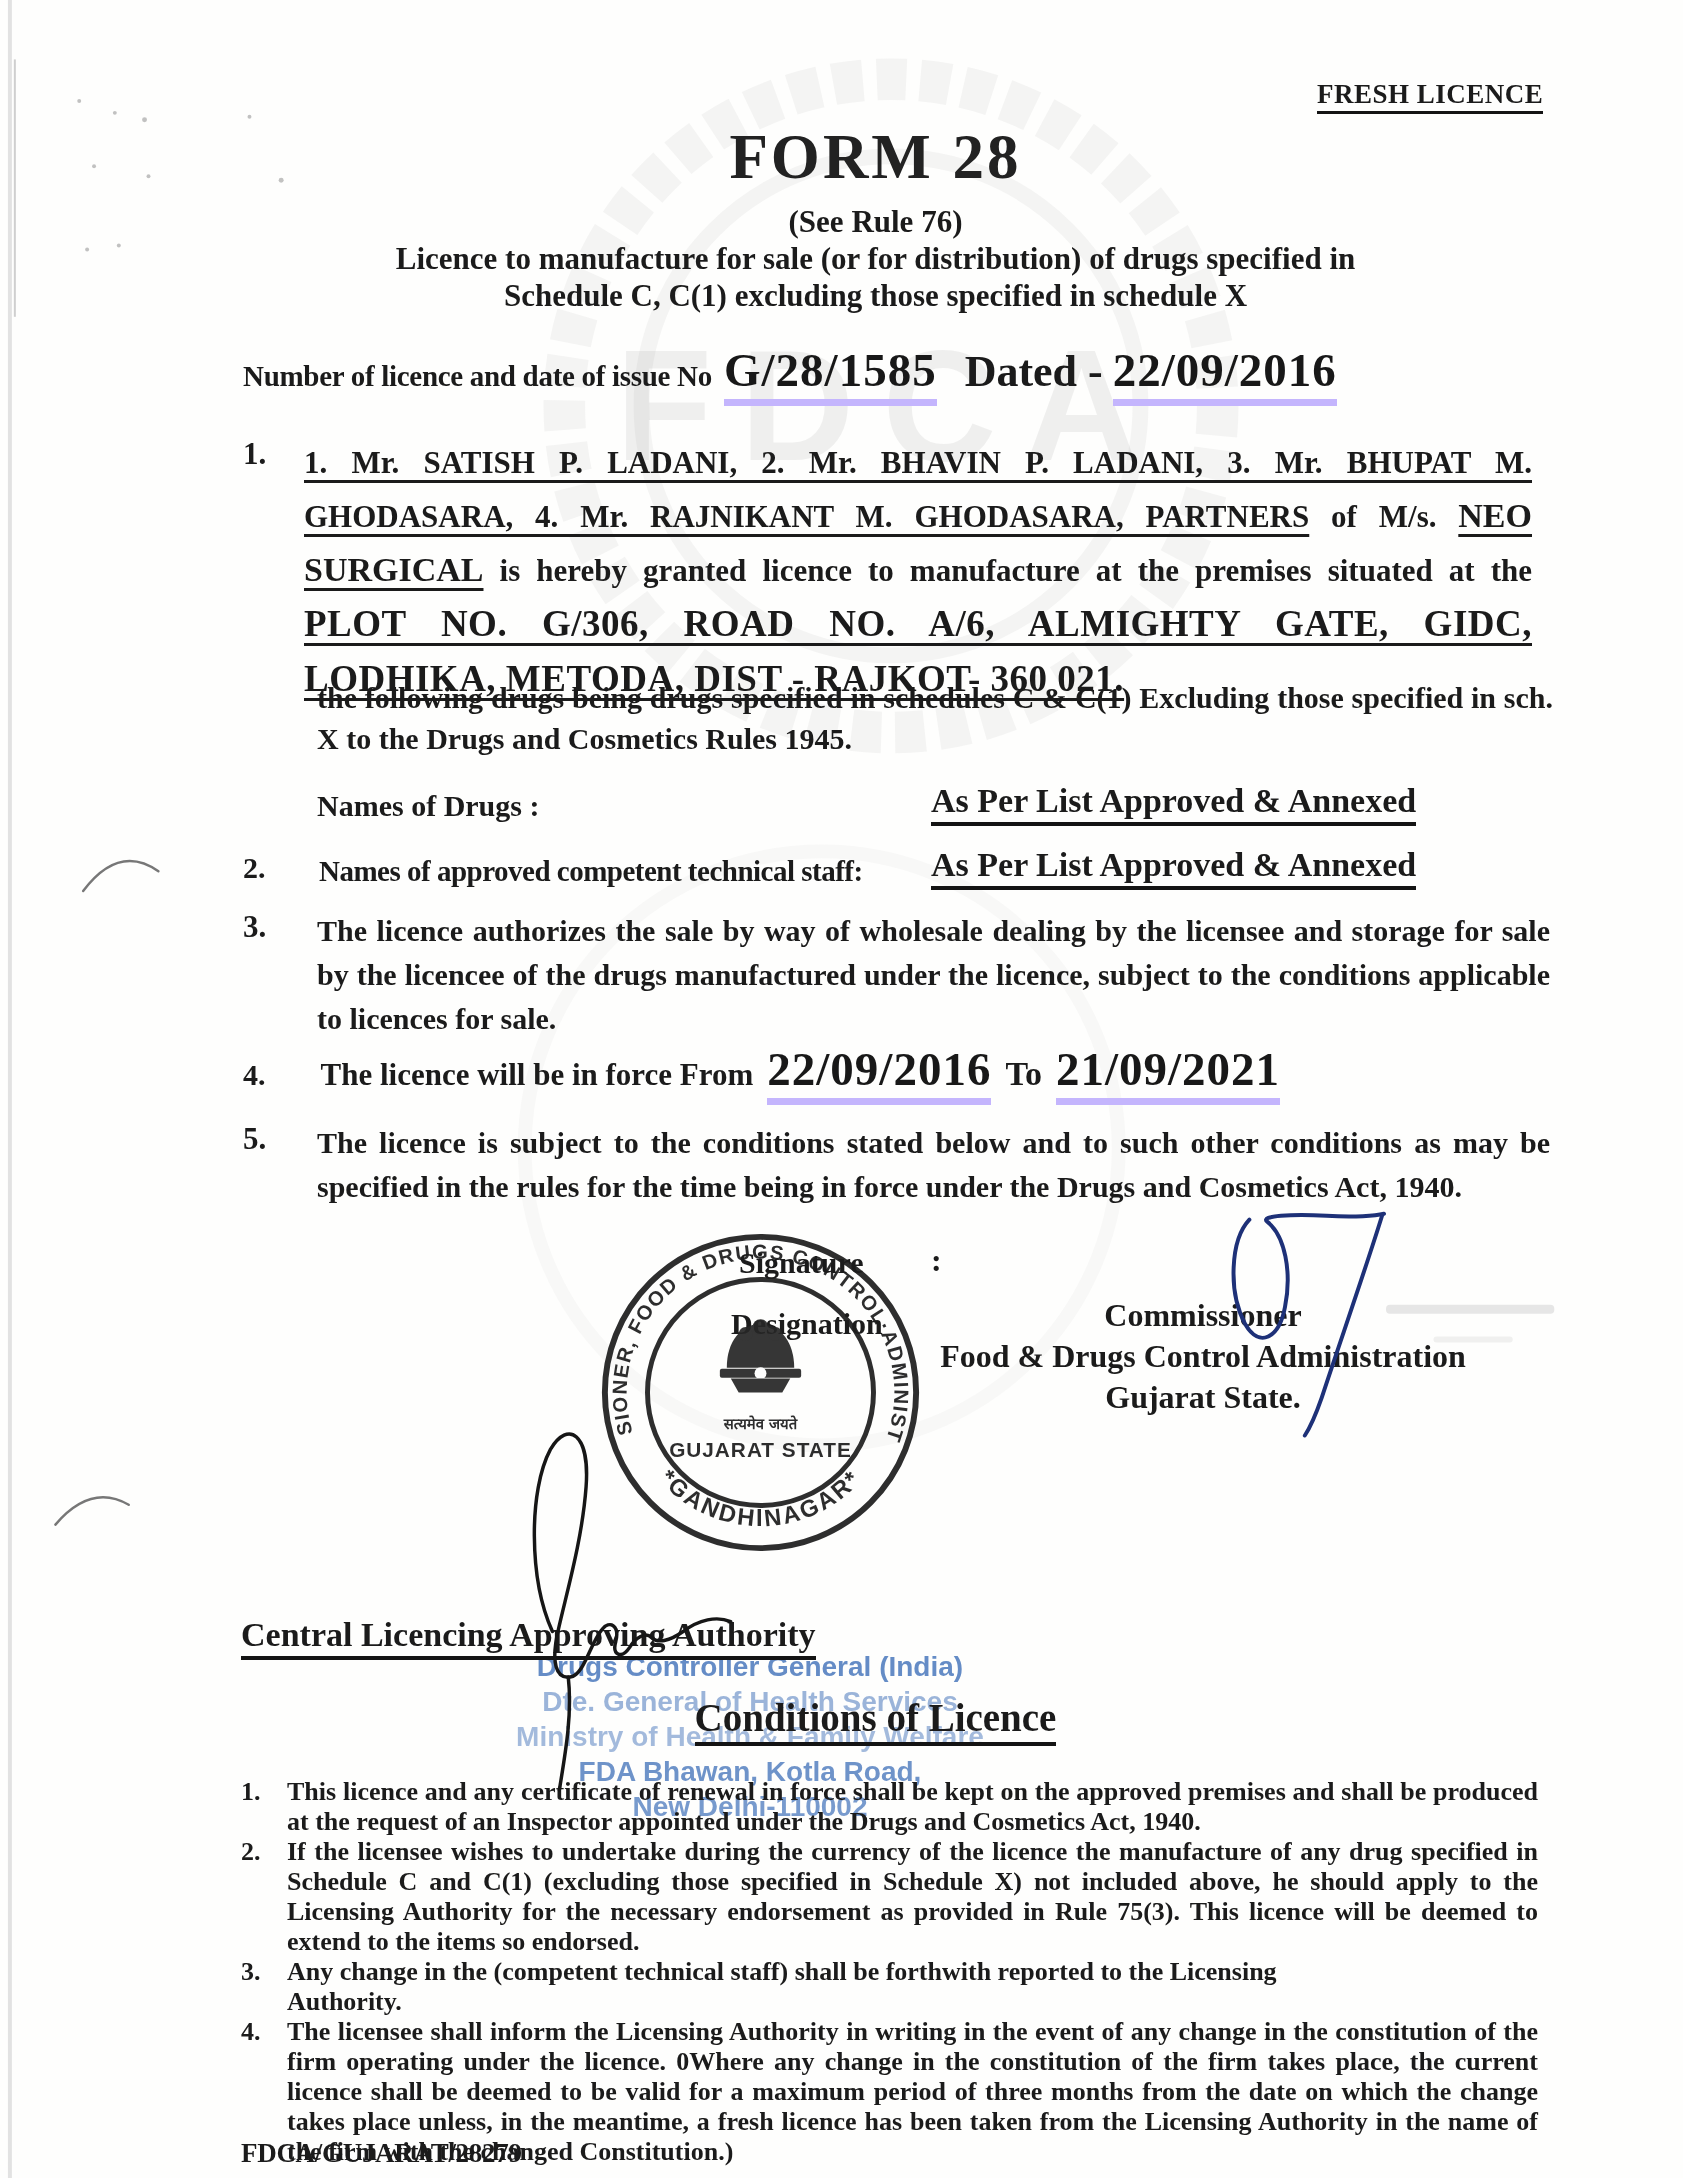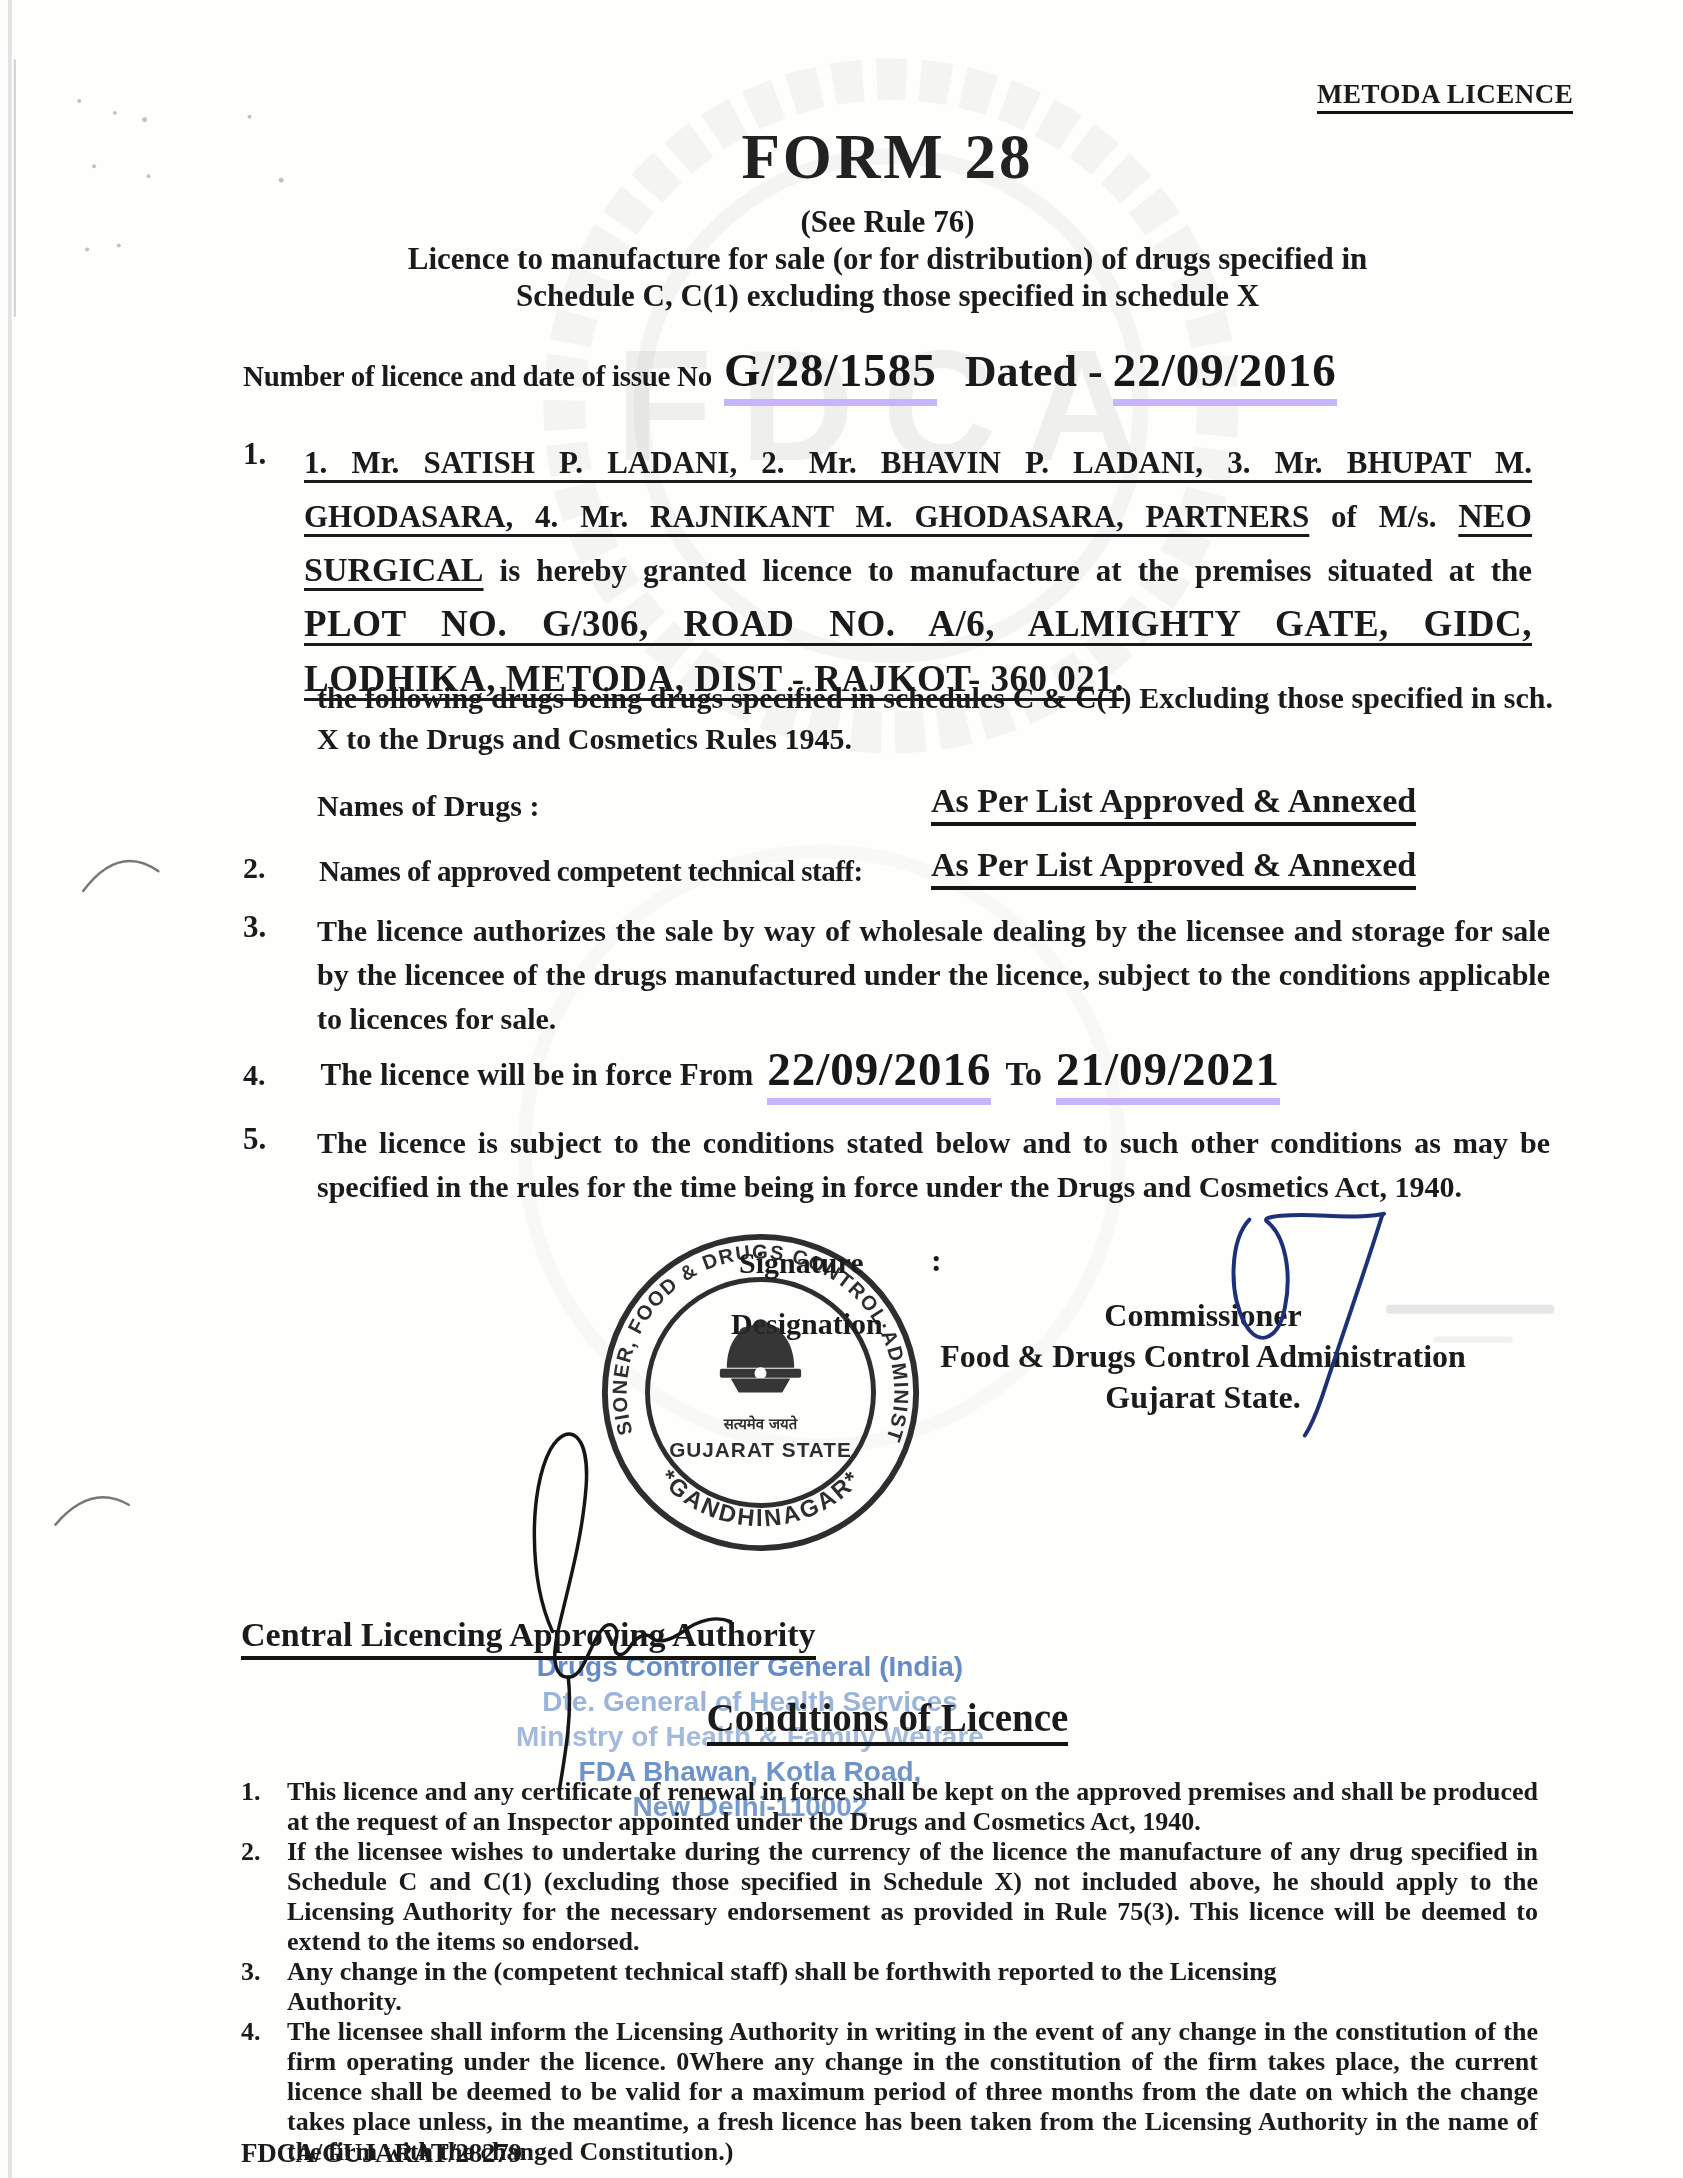--- a/index.html
+++ b/index.html
@@ -1,20 +1,20 @@
 <!DOCTYPE html>
 <html><head>
 <meta charset="utf-8">
 <style>
   html,body{margin:0;padding:0;background:#888;}
   #page{position:relative;width:1683px;height:2178px;background:#fefefdу;background:#fefefd;overflow:hidden;
         font-family:"Liberation Serif","DejaVu Serif",serif;font-weight:700;color:#1b1b1b;}
   .abs{position:absolute;}
   .centerwrap{position:absolute;left:0;width:1683px;text-align:center;z-index:2;}
-  .shift{position:relative;left:46px;}
+  .shift{position:relative;left:34px;}
   .z2{z-index:2;}
   
   .ub3{border-bottom:3px solid #141414;padding-bottom:1px;display:inline-block;}
   .ub4{border-bottom:4px solid #141414;padding-bottom:2px;display:inline-block;}
   .ub5{border-bottom:7px solid #c4b5fd;padding-bottom:2px;display:inline-block;}
   .tu{text-decoration:underline;text-decoration-thickness:3px;text-underline-offset:7px;}
   
   #fresh{top:79px;left:1317px;font-size:27px;letter-spacing:0.5px;}
   #form28{top:121px;font-size:63px;letter-spacing:3px;color:#222;}
   #rule{top:204px;font-size:31px;}
@@ -93,21 +93,21 @@
         <circle cx="146" cy="121" r="2.5"></circle>
       <circle cx="252" cy="118" r="2"></circle>
         <circle cx="95" cy="168" r="2"></circle>
         <circle cx="150" cy="178" r="2"></circle>
       <circle cx="284" cy="182" r="2.5"></circle>
         <circle cx="120" cy="248" r="2"></circle>
         <circle cx="88" cy="252" r="2"></circle>
     </g>
   </svg>
 
-  <div class="abs ub3 z2" id="fresh">METODA LICENCE</div>
+  <div class="abs ub3 z2" id="fresh">FRESH LICENCE</div>
   <div class="centerwrap" id="form28"><span class="shift">FORM 28</span></div>
   <div class="centerwrap" id="rule"><span class="shift">(See Rule 76)</span></div>
   <div class="centerwrap" id="sub1"><span class="shift">Licence to manufacture for sale (or for distribution) of drugs specified in</span></div>
   <div class="centerwrap" id="sub2"><span class="shift">Schedule C, C(1) excluding those specified in schedule X</span></div>
 
   <div class="abs" id="numline">
     <span class="lbl">Number of licence and date of issue No</span>
     <span class="bignum ub5">G/28/1585</span>
     <span class="dated">Dated -</span>
     <span class="bignum ub5">22/09/2016</span>

